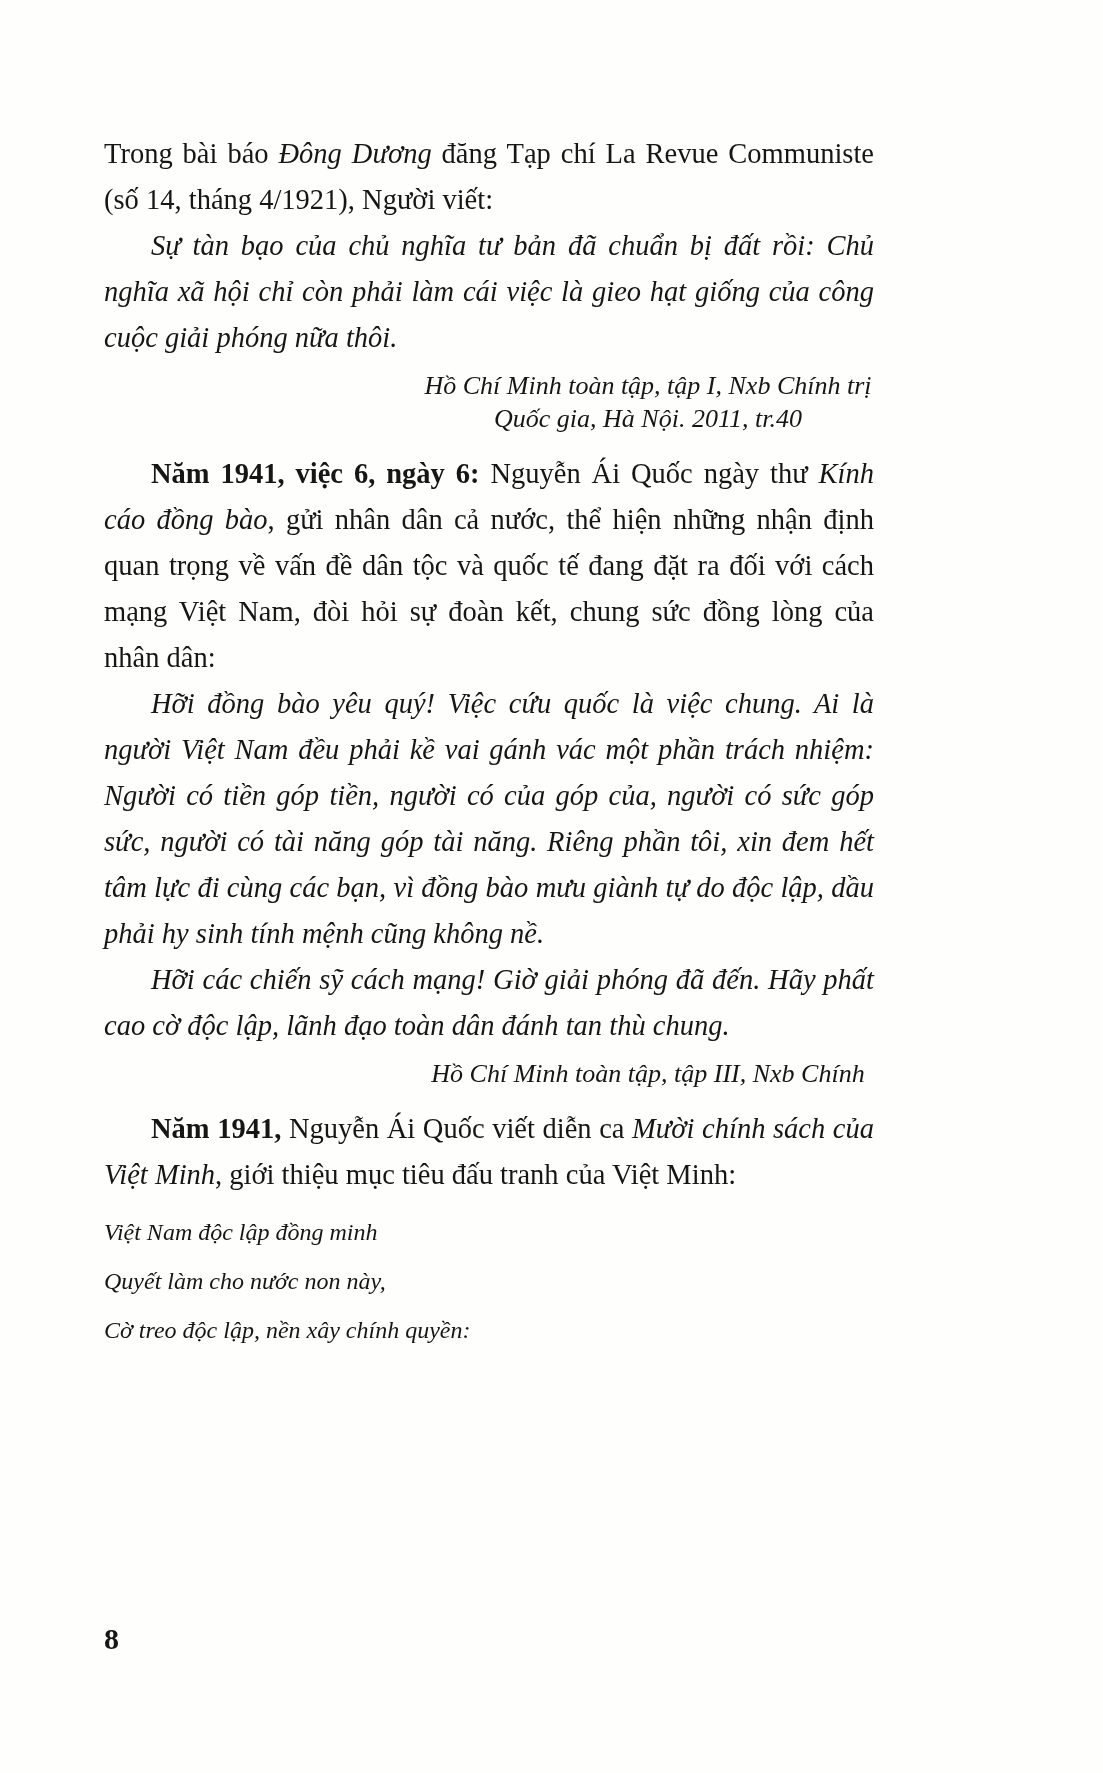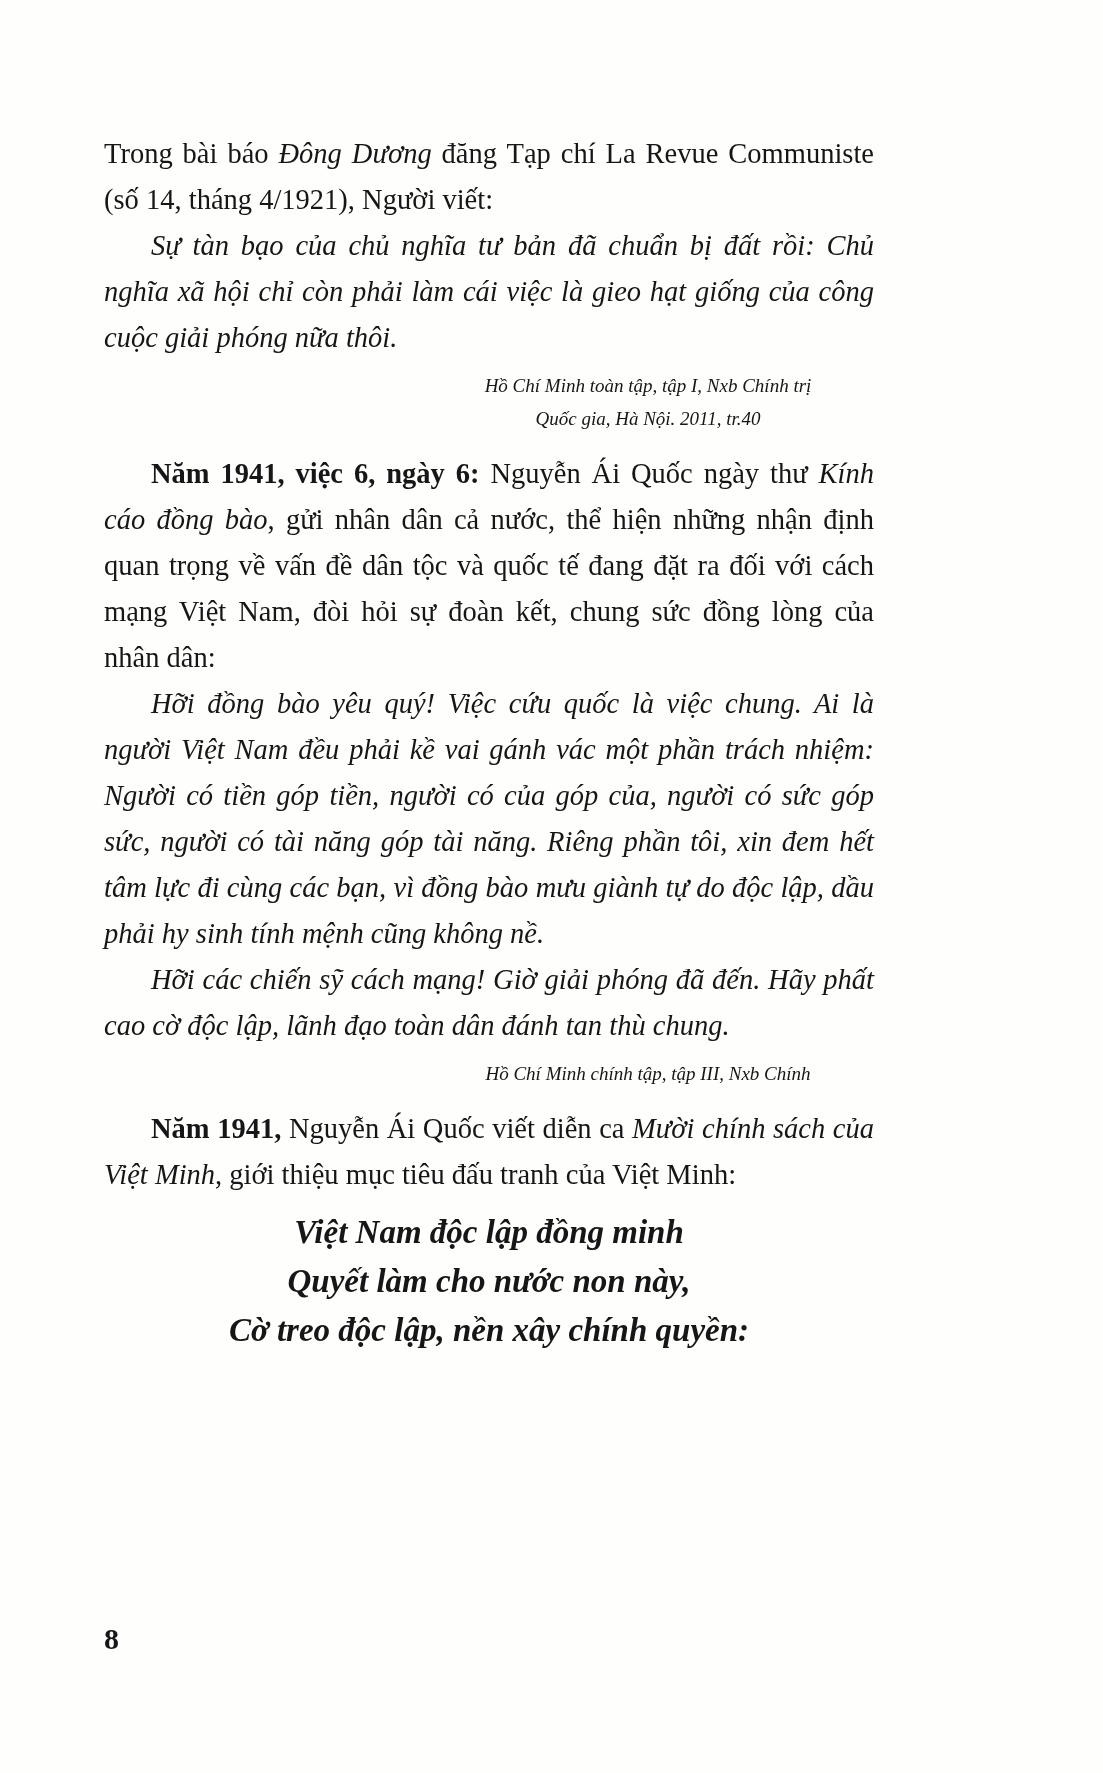--- a/index.html
+++ b/index.html
@@ -37,30 +37,28 @@
     margin-top: 16px;
   }
   .text-column p.quote {
     font-style: italic;
   }
   .citation {
     width: 452px;
     margin: 8px 0 14px auto;
     text-align: center;
     font-style: italic;
-    font-size: 19px;
+    font-size: 26px;
     line-height: 33px;
   }
   .verse {
     margin-top: 10px;
-    text-align: center;
     font-style: italic;
-    font-size: 33px;
+    font-size: 24px;
     line-height: 49px;
-    font-weight: bold;
   }
   .page-number {
     position: absolute;
     left: 104px;
     top: 1622px;
     font-size: 30px;
     font-weight: bold;
   }
   .b { font-weight: bold; }
   .i { font-style: italic; }
@@ -73,21 +71,21 @@
       <p class="no-indent "><span>Trong bài báo </span><span class="i">Đông Dương</span><span> đăng Tạp chí La Revue Communiste (số 14, tháng 4/1921), Người viết:</span></p>
       <p class="quote "><span class="i">Sự tàn bạo của chủ nghĩa tư bản đã chuẩn bị đất rồi: Chủ nghĩa xã hội chỉ còn phải làm cái việc là gieo hạt giống của công cuộc giải phóng nữa thôi.</span></p>
       <div class="citation">
         <div>Hồ Chí Minh toàn tập, tập I, Nxb Chính trị</div>
         <div>Quốc gia, Hà Nội. 2011, tr.40</div>
       </div>
       <p class="space-before"><span class="b">Năm 1941, việc 6, ngày 6: </span><span>Nguyễn Ái Quốc ngày thư </span><span class="i">Kính cáo đồng bào</span><span>, gửi nhân dân cả nước, thể hiện những nhận định quan trọng về vấn đề dân tộc và quốc tế đang đặt ra đối với cách mạng Việt Nam, đòi hỏi sự đoàn kết, chung sức đồng lòng của nhân dân:</span></p>
       <p class="quote "><span class="i">Hỡi đồng bào yêu quý! Việc cứu quốc là việc chung. Ai là người Việt Nam đều phải kề vai gánh vác một phần trách nhiệm: Người có tiền góp tiền, người có của góp của, người có sức góp sức, người có tài năng góp tài năng. Riêng phần tôi, xin đem hết tâm lực đi cùng các bạn, vì đồng bào mưu giành tự do độc lập, dầu phải hy sinh tính mệnh cũng không nề.</span></p>
       <p class="quote "><span class="i">Hỡi các chiến sỹ cách mạng! Giờ giải phóng đã đến. Hãy phất cao cờ độc lập, lãnh đạo toàn dân đánh tan thù chung.</span></p>
       <div class="citation">
-        <div>Hồ Chí Minh chính tập, tập III, Nxb Chính</div>
+        <div>Hồ Chí Minh toàn tập, tập III, Nxb Chính</div>
       </div>
       <p class="space-before"><span class="b">Năm 1941, </span><span>Nguyễn Ái Quốc viết diễn ca </span><span class="i">Mười chính sách của Việt Minh</span><span>, giới thiệu mục tiêu đấu tranh của Việt Minh:</span></p>
       <div class="verse">
         <div>Việt Nam độc lập đồng minh</div>
         <div>Quyết làm cho nước non này,</div>
         <div>Cờ treo độc lập, nền xây chính quyền:</div>
       </div>
     </div>
   <div class="page-number">8</div>
 </div>

